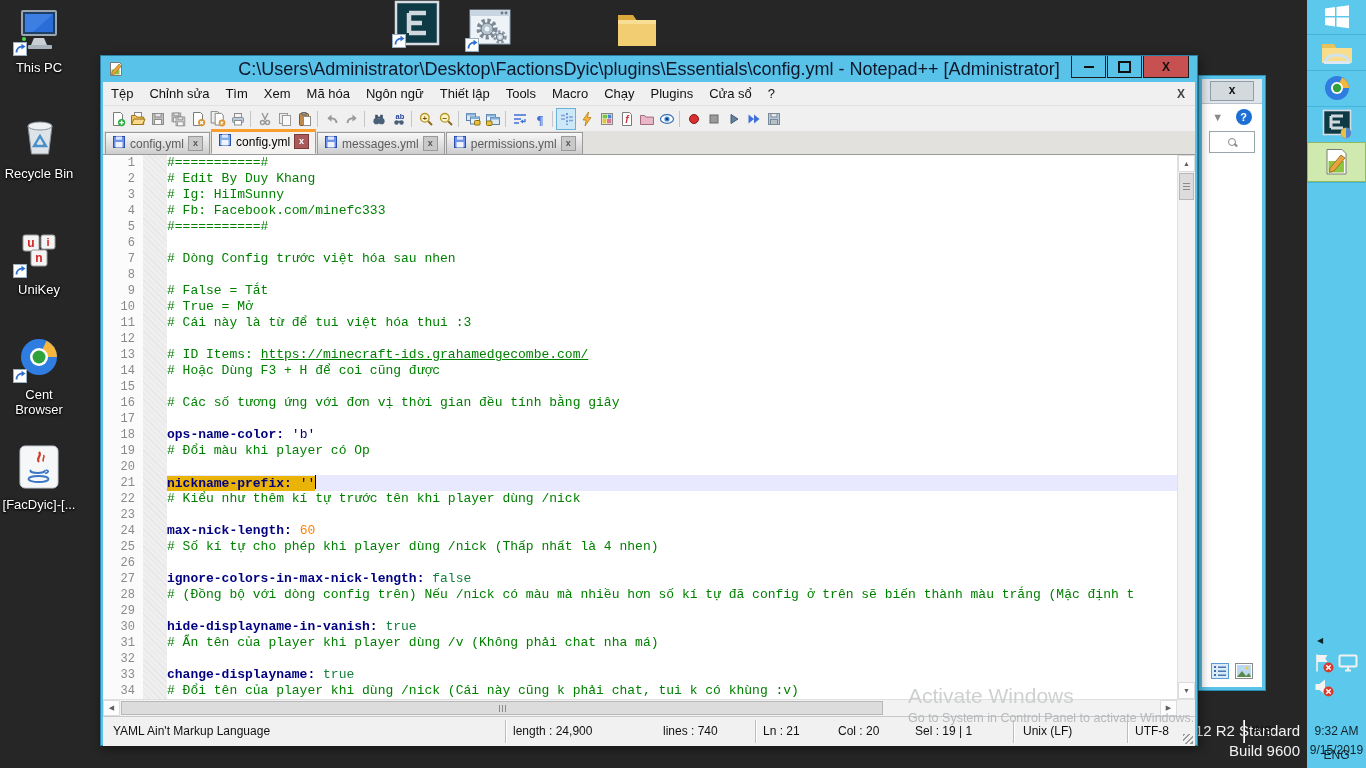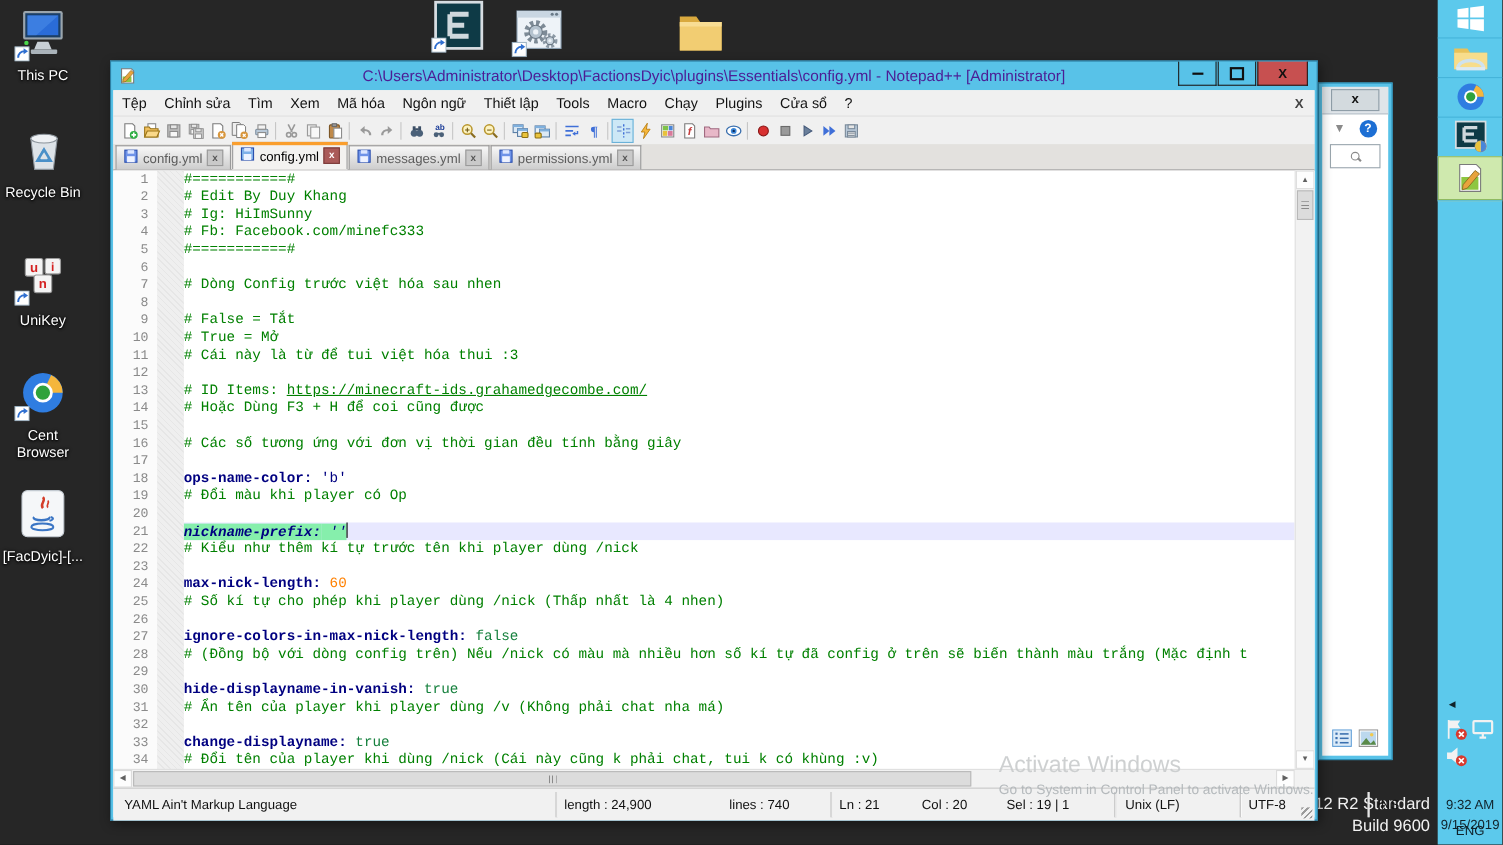--- a/index.html
+++ b/index.html
@@ -37,21 +37,21 @@
            align-items:center;justify-content:center;cursor:text;}
   .mag{position:relative;width:9px;height:9px;}
   .mag::before{content:"";position:absolute;left:0;top:0;width:6px;height:6px;border:1.5px solid #8a8a8a;border-radius:50%;}
   .mag::after{content:"";position:absolute;left:6.5px;top:6.5px;width:3.5px;height:1.6px;background:#8a8a8a;transform:rotate(45deg);}
   #peek .pbottom{position:absolute;bottom:8px;left:0;right:0;display:flex;justify-content:center;gap:6px;}
   
   #npp{position:absolute;left:100px;top:55px;width:1098px;height:691px;background:#58c2e8;
        border:1px solid #2d7fa3;box-sizing:border-box;z-index:20;box-shadow:2px 3px 10px rgba(0,0,0,.45);}
   .titlebar{position:relative;height:26px;display:flex;align-items:center;}
   .titlebar .app-ic{margin-left:7px;width:16px;height:16px;}
-  .title-text{position:absolute;left:0;right:0;text-align:center;font-size:14px;color:#4c1d95;pointer-events:none;}
+  .title-text{position:absolute;left:0;right:0;text-align:center;font-size:18px;color:#0f172a;pointer-events:none;}
   .winbtns{position:absolute;right:8px;top:0;display:flex;z-index:2;}
   .wbtn{height:21px;border:1px solid #1d1d1d;border-top:none;display:flex;align-items:center;justify-content:center;cursor:pointer;}
   .wbtn.min,.wbtn.max{width:33px;background:#58c2e8;margin-right:1px;}
   .wbtn.close{width:44px;background:#c75050;}
   .glyph-min{width:10px;height:2px;background:#101010;}
   .glyph-max{width:9px;height:8px;border:2px solid #101010;}
   .glyph-x{font-size:12px;font-weight:bold;color:#101010;font-family:"Liberation Sans",sans-serif;}
   .npp-body{position:absolute;left:2px;right:2px;top:26px;bottom:2px;background:#f0f0f0;}
   
   .menubar{position:relative;height:23px;background:#f0f0f0;border-bottom:1px solid #e0e0e0;display:flex;align-items:center;}
@@ -81,21 +81,21 @@
      background-image:repeating-linear-gradient(45deg,#e6e6e6 0 1px,#efefef 1px 4px);}
   .txt{flex:1;overflow:hidden;font-family:"Liberation Mono",monospace;font-size:13px;}
   .line{height:16px;line-height:16px;white-space:pre;position:relative;}
   .line.cur{background:#e8e8ff;}
   .seg.c{color:#008000;}
   .seg.k{color:#000080;font-weight:bold;}
   .seg.str{color:#000080;}
   .seg.num{color:#ff8000;}
   .seg.bool{color:#15803d;}
   .seg.link{color:#008000;text-decoration:underline;cursor:pointer;}
-  .seg.sel{background:#86efac;font-style:italic;}
+  .seg.sel{background:#eab308;}
   .caret{display:inline-block;width:1px;height:14px;background:#000;vertical-align:-2px;animation:blink 1s steps(1) infinite;}
   @keyframes blink{50%{opacity:0;}}
   
   .vscroll{width:17px;background:#f2f2f2;border-left:1px solid #e0e0e0;position:relative;}
   .varrow{position:absolute;left:0;width:17px;height:17px;background:#fdfdfd;border:1px solid #dcdcdc;box-sizing:border-box;
           color:#606060;font-size:7px;text-align:center;line-height:15px;cursor:pointer;}
   .vthumb{position:absolute;left:1px;top:18px;width:15px;height:27px;background:#dcdcdc;border:1px solid #b8b8b8;
           box-sizing:border-box;cursor:grab;display:flex;align-items:center;justify-content:center;}
   .grip-h{width:7px;height:7px;background:repeating-linear-gradient(#8a8a8a 0 1px,transparent 1px 3px);}
   .hscroll{height:16px;background:#f2f2f2;border-top:1px solid #e0e0e0;position:relative;}

